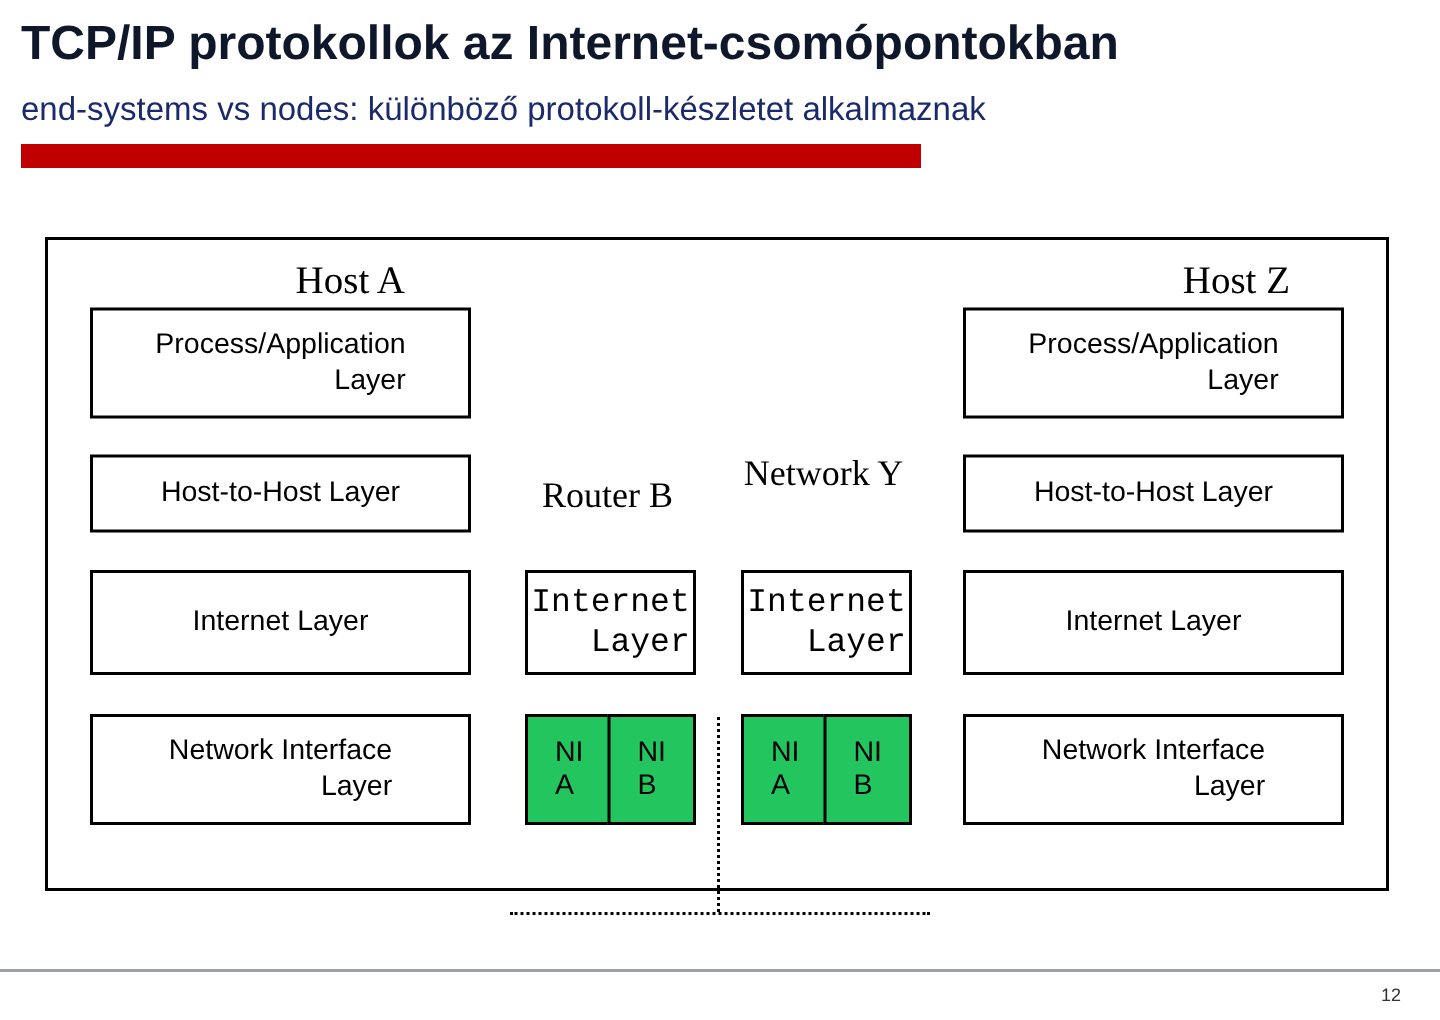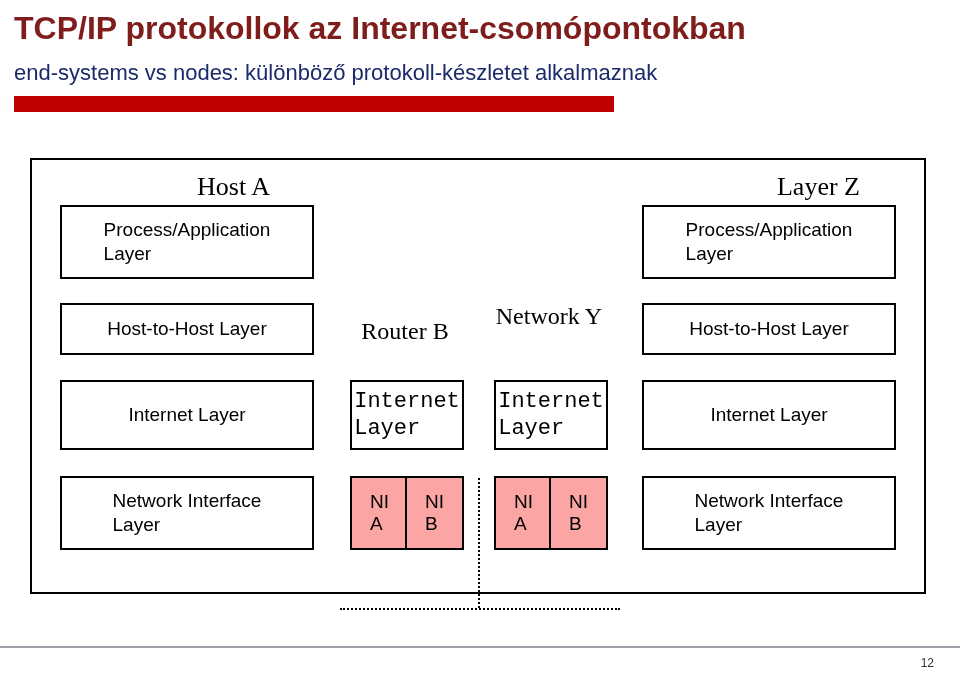--- a/index.html
+++ b/index.html
@@ -7,21 +7,21 @@
     padding: 0;
     font-family: Verdana, Geneva, sans-serif;
     background: #fff;
     width: 960px;
     height: 680px;
     position: relative;
   }
   .title {
     font-size: 32px;
     font-weight: bold;
-    color: #7f1d1d;
+    color: #0f172a;
     margin: 10px 0 0 14px;
     line-height: 1.15;
   }
   .subtitle {
     font-size: 22px;
     color: #1b2a6a;
     margin: 13px 0 10px 14px;
   }
   .redbar {
     height: 16px;
@@ -37,41 +37,41 @@
     border-left: 2px dotted #000;
     position: absolute;
   }
   .box {
     position: absolute;
     border: 2px solid #000;
     background: #fff;
     display: flex;
     align-items: center;
     justify-content: center;
-    text-align: left;
+    text-align: right;
     font-size: 19px;
     line-height: 1.25;
   }
   .serif { font-family: Liberation Mono, monospace; font-size: 24px; }
   .host-lbl {
     position: absolute;
     font-family: "Times New Roman", Times, serif;
     font-size: 26px;
     text-align: right;
   }
   .r-lbl {
     position: absolute;
     font-family: "Times New Roman", Times, serif;
     font-size: 24px;
     text-align: center;
   }
   .ni-cell {
     position: absolute;
     border: 2px solid #000;
-    background: #fca5a5;
+    background: #22c55e;
     display: flex;
     align-items: center;
     justify-content: center;
     font-size: 19px;
   }
   .outer {
     position: absolute;
     left: 30px;
     top: 158px;
     width: 892px;
@@ -97,21 +97,21 @@
 <body>
 
 <div class="title">TCP/IP protokollok az Internet-csomópontokban</div>
 <div class="subtitle">end-systems vs nodes: különböző protokoll-készletet alkalmaznak</div>
 <div class="redbar"></div>
 
 <div class="outer"></div>
 
 <div class="host-lbl" style="left:110px; top:172px; width:160px;">Host A</div>
 
-<div class="host-lbl" style="left:700px; top:172px; width:160px;">Layer Z</div>
+<div class="host-lbl" style="left:700px; top:172px; width:160px;">Host Z</div>
 
 <div class="box" style="left:60px; top:205px; width:250px; height:70px; white-space:pre-line;">Process/Application
 Layer</div>
 <div class="box" style="left:60px; top:303px; width:250px; height:48px;">Host-to-Host Layer</div>
 <div class="box" style="left:60px; top:380px; width:250px; height:66px;">Internet Layer</div>
 <div class="box" style="left:60px; top:476px; width:250px; height:70px; white-space:pre-line;">Network Interface
 Layer</div>
 
 <div class="box" style="left:642px; top:205px; width:250px; height:70px; white-space:pre-line;">Process/Application
 Layer</div>

